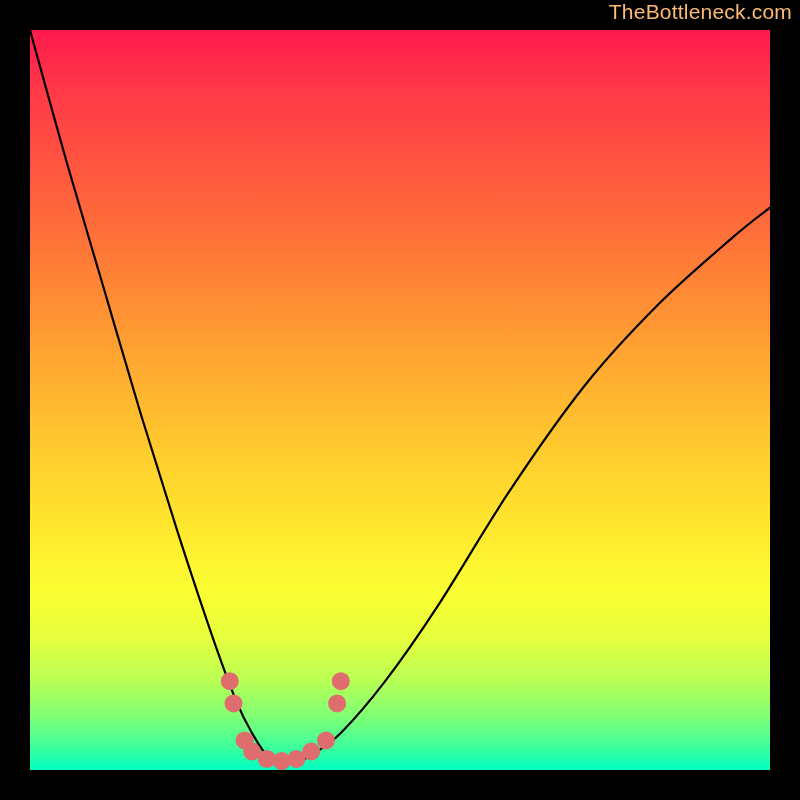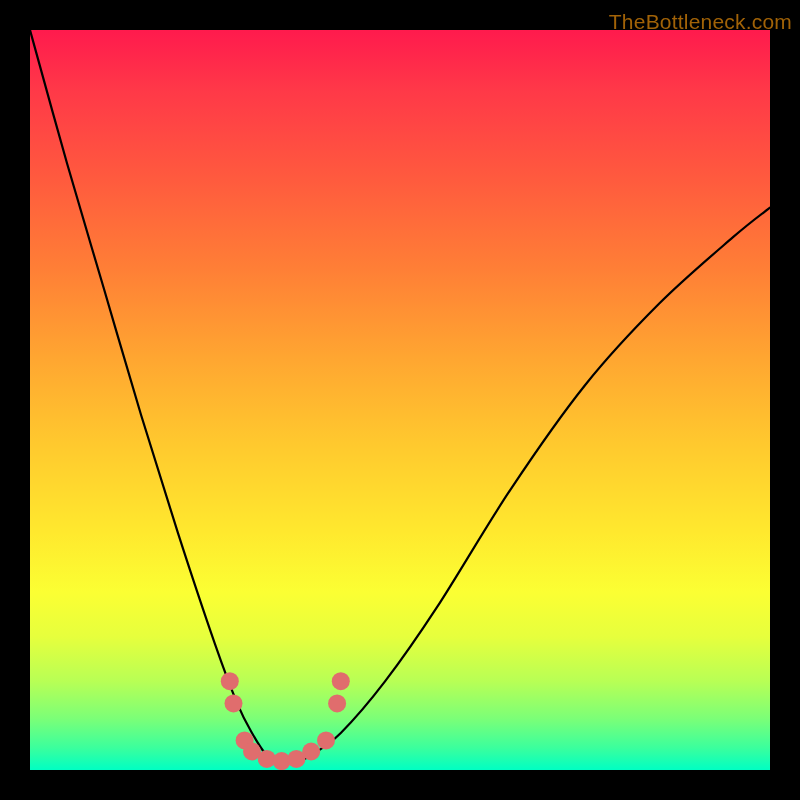--- a/index.html
+++ b/index.html
@@ -38,23 +38,23 @@
       #fbff33 76%,
       #e6ff3d 82%,
       #b8ff55 88%,
       #7cff77 93%,
       #3bff9d 97%,
       #00ffc3 100%
     );
   }
   .watermark {
     position: absolute;
-    top: 10px;
+    top: 0;
     right: 8px;
-    color: #a16207;
+    color: #fdba74;
     font-size: 21px;
     font-weight: 500;
     letter-spacing: 0.2px;
     z-index: 5;
     pointer-events: none;
   }
   svg.curve {
     position: absolute;
     left: 0;
     top: 0;

